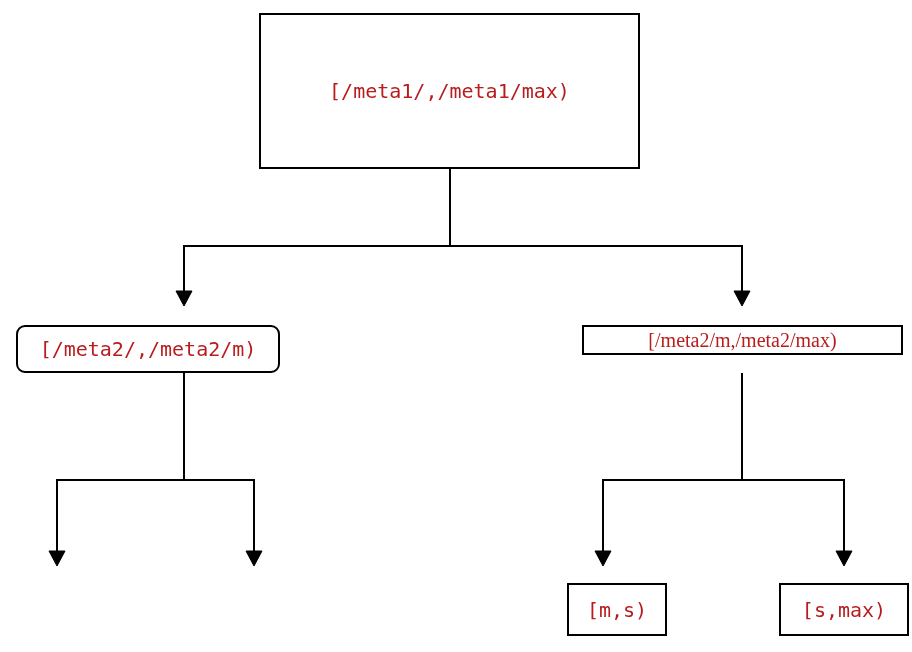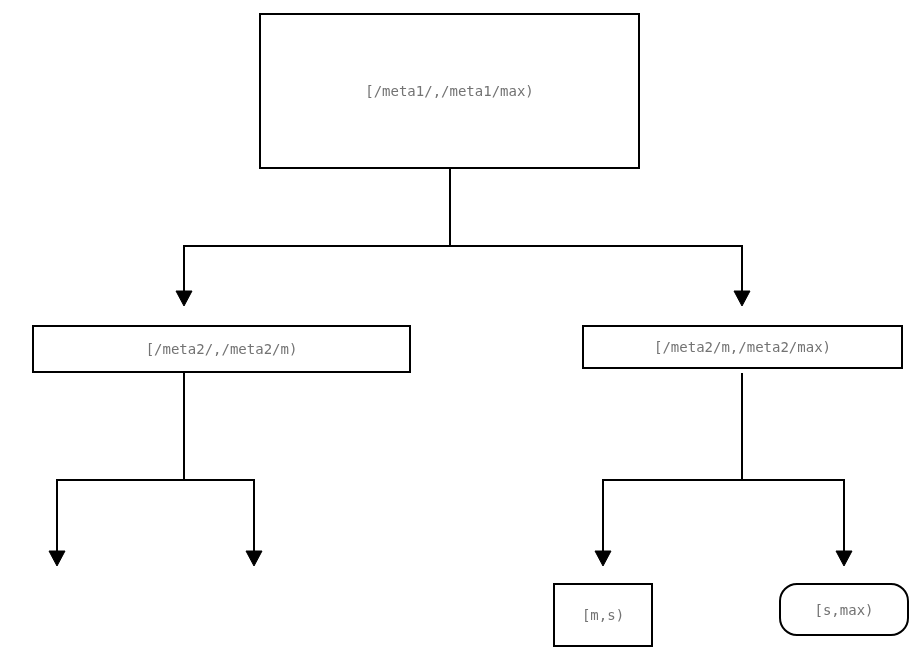--- a/index.html
+++ b/index.html
@@ -29,35 +29,35 @@
   }
   .edges polygon {
     fill: #000000;
     stroke: #000000;
   }
   .node {
     position: absolute;
     box-sizing: border-box;
     border: 2px solid #000000;
     background: #ffffff;
-    color: #737373;
+    color: #b91c1c;
     display: flex;
     align-items: center;
     justify-content: center;
-    font-size: 14px;
+    font-size: 20px;
     line-height: 1;
     white-space: nowrap;
   }
   .node-root   { left: 259px; top: 13px;  width: 381px; height: 156px; }
-  .node-left   { left: 32px;  top: 325px; width: 379px; height: 48px; }
-  .node-right  { left: 582px; top: 325px; width: 321px; height: 44px; }
+  .node-left   { left: 16px;  top: 325px; width: 264px; height: 48px; border-radius: 9px; }
+  .node-right  { left: 582px; top: 325px; width: 321px; height: 30px; font-family: Liberation Serif, serif; }
   .node-ll     { left: 8px;   top: 583px; width: 99px;  height: 53px; }
   .node-lr     { left: 204px; top: 583px; width: 99px;  height: 53px; }
-  .node-rl     { left: 553px; top: 583px; width: 100px; height: 64px; }
-  .node-rr     { left: 779px; top: 583px; width: 130px; height: 53px; border-radius: 18px; }
+  .node-rl     { left: 567px; top: 583px; width: 100px; height: 53px; }
+  .node-rr     { left: 779px; top: 583px; width: 130px; height: 53px; }
 </style>
 </head>
 <body>
 
 <div class="canvas">
 
   <svg class="edges" viewBox="0 0 912 652" xmlns="http://www.w3.org/2000/svg">
 
     <g>
       <path d="M450,169 V246"></path>

